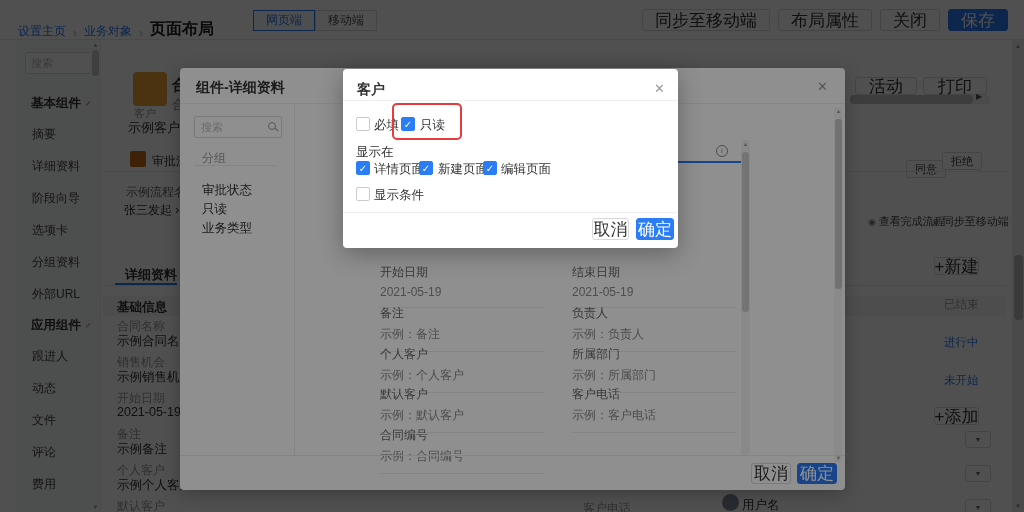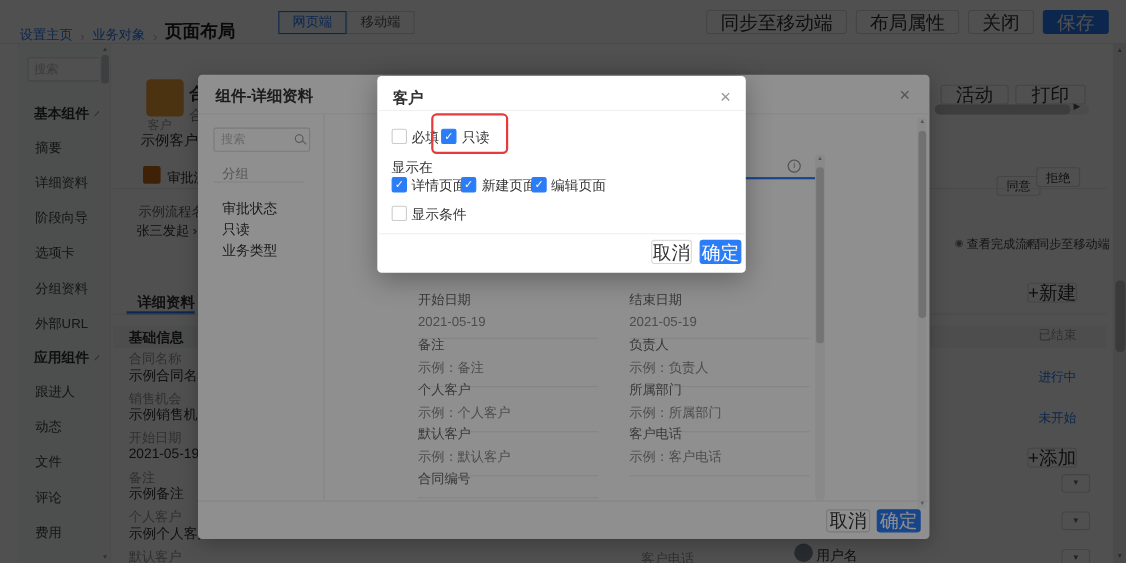--- a/index.html
+++ b/index.html
@@ -297,20 +297,21 @@
         <div class="fv">示例：默认客户</div>
       </div>
       <div class="cm-cell cr">
         <div class="fl">客户电话</div>
         <div class="fv">示例：客户电话</div>
       </div>
     </div>
     <div class="cm-row r4">
       <div class="cm-cell cl">
         <div class="fl">合同编号</div>
+        <div class="fv">示例：合同编号</div>
       </div>
     </div>
 
     <div class="cm-vscroll">
       <span class="cm-varr" style="top:1px">▲</span>
       <span class="cm-vthumb"></span>
     </div>
     <div class="cm-mscroll">
       <span class="cm-varr" style="top:1px">▲</span>
       <span class="cm-mthumb"></span>

